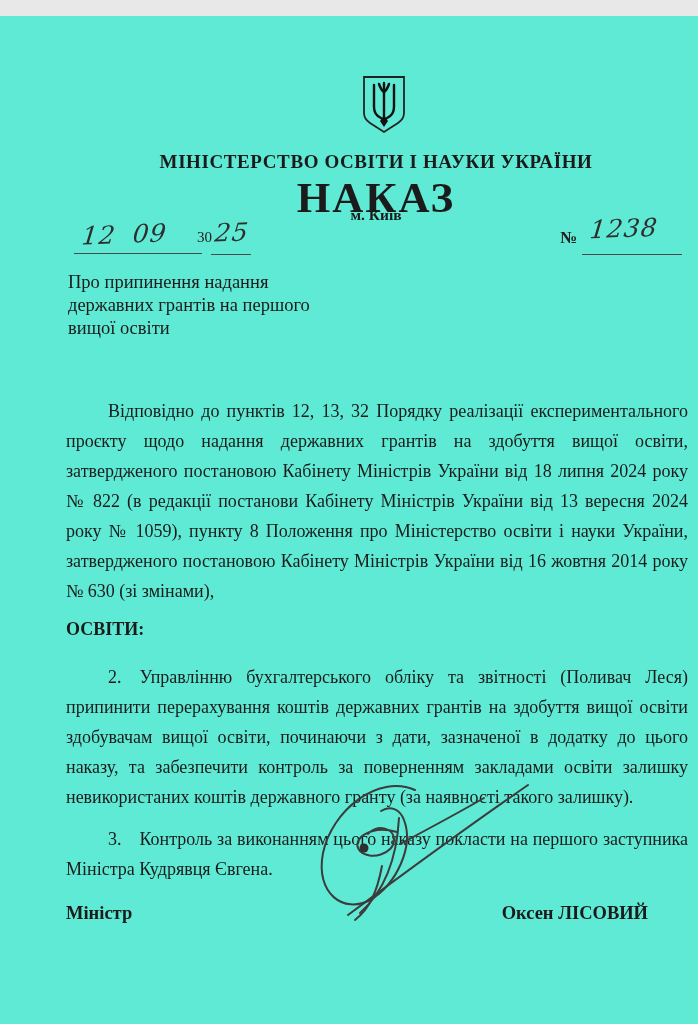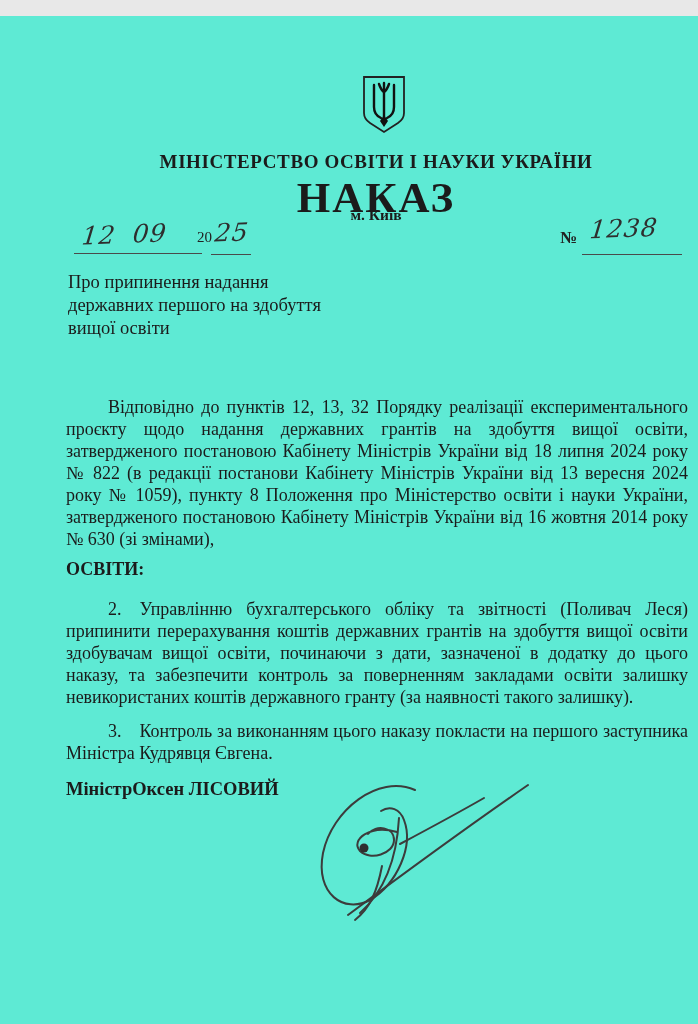--- a/index.html
+++ b/index.html
@@ -33,33 +33,33 @@
   .num-label{position:absolute;font-size:17px;font-weight:bold;color:#222;}
   .u-line{position:absolute;border-top:1.6px solid #4a4a4a;height:0;}
   
   .subject{
     position:absolute;left:68px;top:255px;width:300px;
     font-size:18.5px;font-weight:normal;line-height:23px;
   }
   
   .body{
     position:absolute;left:66px;top:380px;width:622px;
-    font-size:18px;line-height:22px;text-align:justify;
+    font-size:18px;line-height:30px;text-align:justify;
   }
   .body p{margin:0;}
   .preamble{text-indent:42px;}
   .resolve{margin-top:8px !important;font-weight:bold;text-align:left;}
   .item{text-indent:42px;}
   .item .item-num{padding-right:18px;}
   .item-1{margin-top:16px !important;}
   .item-2{margin-top:18px !important;}
   .item-3{margin-top:12px !important;}
   .sig-row{
     margin-top:14px !important;
-    display:flex;align-items:flex-start;
+    display:flex;justify-content:space-between;align-items:flex-start;
     text-align:left;text-indent:0;
   }
   .sig-position{font-weight:bold;font-size:18.5px;}
   .sig-name{font-weight:bold;font-size:18.5px;margin-right:40px;}
   
   .signature-svg{position:absolute;left:300px;top:742px;width:260px;height:185px;pointer-events:none;}
   
   .scan-edge{
     position:absolute;left:388px;right:0;bottom:0;height:7px;
     background:linear-gradient(90deg,
@@ -87,32 +87,32 @@
       <path d="M23 40 L19 46 L23 52 L27 46 Z" fill="#111"></path>
     </svg>
   </div>
 
   <div class="header-center ministry">МІНІСТЕРСТВО ОСВІТИ І НАУКИ УКРАЇНИ</div>
   <div class="header-center doc-title">НАКАЗ</div>
   <div class="header-center city">м. Київ</div>
 
   <span class="hand" style="left:82px;top:205px;">12</span>
   <span class="hand" style="left:133px;top:203px;">09</span>
-  <span class="printed-small" style="left:197px;top:213px;">20</span>
+  <span class="printed-small" style="left:197px;top:213px;">30</span>
   <span class="hand" style="left:215px;top:202px;">25</span>
   <div class="u-line" style="left:74px;top:237px;width:128px;"></div>
   <div class="u-line" style="left:211px;top:238px;width:40px;"></div>
 
   <span class="num-label" style="left:560px;top:212px;">№</span>
   <span class="hand" style="left:590px;top:198px;">1238</span>
   <div class="u-line" style="left:582px;top:238px;width:100px;"></div>
 
   <div class="subject">
     <div>Про припинення надання</div>
-    <div>державних першого на здобуття</div>
+    <div>державних грантів на першого</div>
     <div>вищої освіти</div>
   </div>
 
   <div class="body">
     <p class="preamble">Відповідно до пунктів 12, 13, 32 Порядку реалізації експериментального проєкту щодо надання державних грантів на здобуття вищої освіти, затвердженого постановою Кабінету Міністрів України від 18 липня 2024 року № 822 (в редакції постанови Кабінету Міністрів України від 13 вересня 2024 року № 1059), пункту 8 Положення про Міністерство освіти і науки України, затвердженого постановою Кабінету Міністрів України від 16 жовтня 2014 року № 630 (зі змінами),</p>
     <p class="resolve">ОСВІТИ:</p>
 
     <p class="item item-2">
       <span class="item-num">2.</span><span>Управлінню бухгалтерського обліку та звітності (Поливач Леся) припинити перерахування коштів державних грантів на здобуття вищої освіти здобувачам вищої освіти, починаючи з дати, зазначеної в додатку до цього наказу, та забезпечити контроль за поверненням закладами освіти залишку невикористаних коштів державного гранту (за наявності такого залишку).</span>
     </p>

